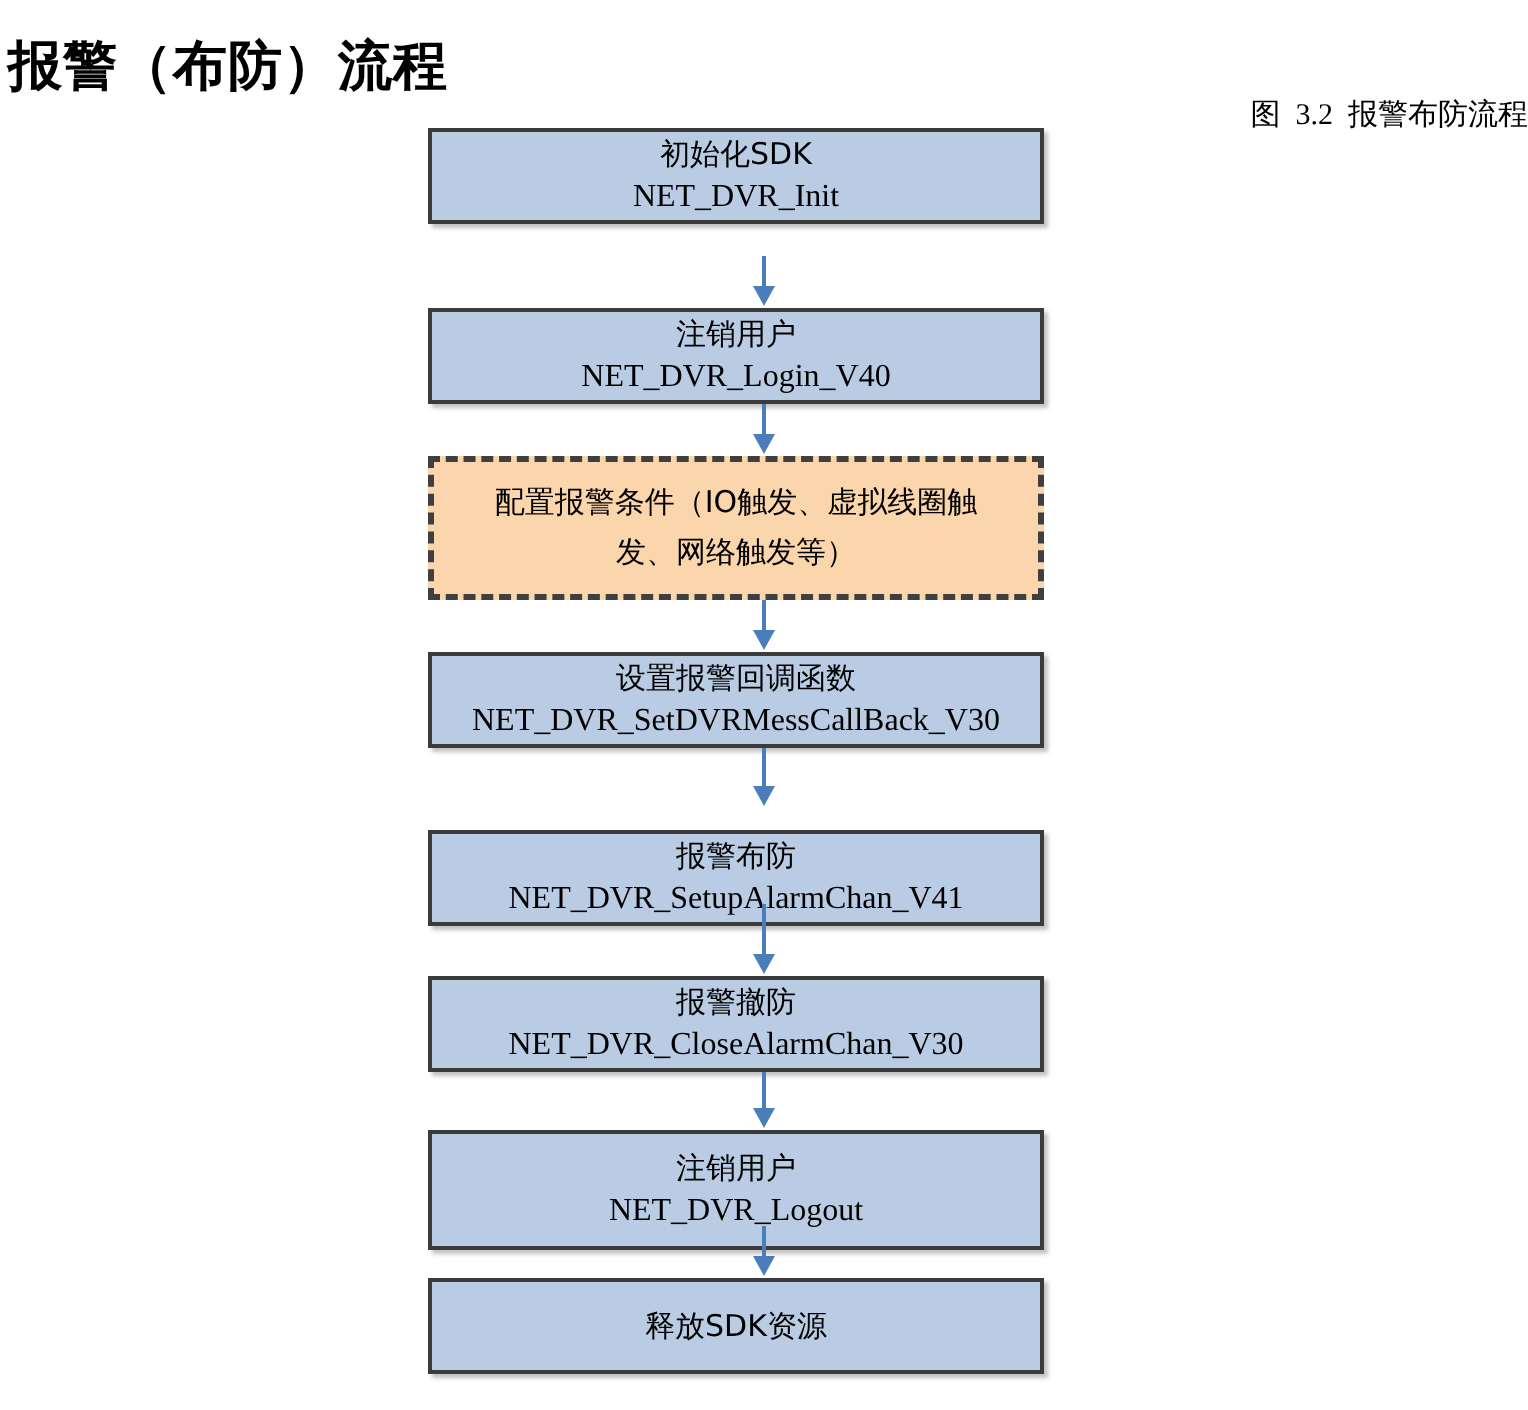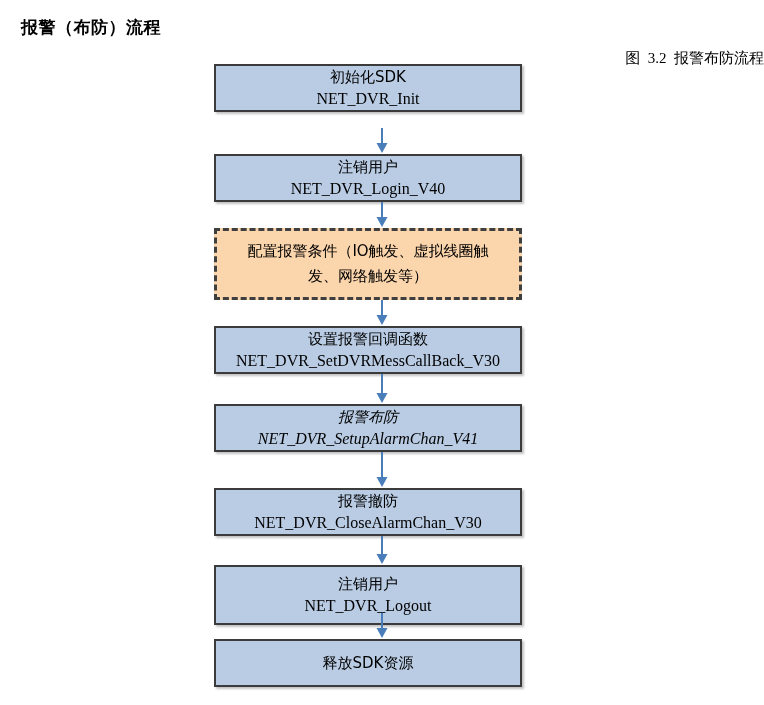--- a/index.html
+++ b/index.html
@@ -12,25 +12,25 @@
     height: 705px;
     position: relative;
     font-family: "Liberation Serif", "DejaVu Serif", serif;
     color: #000000;
     overflow: hidden;
   }
 
   
   #page-title {
     position: absolute;
-    left: 21px;
+    left: 4px;
     top: 2px;
     font-family: "DejaVu Sans", "Liberation Sans", sans-serif;
     font-weight: bold;
-    font-size: 17px;
+    font-size: 27px;
     line-height: 28px;
     letter-spacing: 0.5px;
     white-space: nowrap;
   }
 
   
   #figure-caption {
     position: absolute;
     left: 0;
     top: 48px;
@@ -150,21 +150,21 @@
     <div class="line-en">NET_DVR_SetDVRMessCallBack_V30</div>
   </div>
 
   <div class="connector" style="top:374px; height:30px;">
     <svg width="26" height="30" viewBox="0 0 26 30" aria-hidden="true">
       <line x1="13" y1="0" x2="13" y2="22" stroke="#4a7ebb" stroke-width="2"></line>
       <polygon points="13,29 7.5,19 18.5,19" fill="#4a7ebb"></polygon>
     </svg>
   </div>
 
-  <div class="node process" style="top:404px; height:48px;font-style:italic;">
+  <div class="node process" style="top:415px; height:48px;">
     <div class="line-cn">报警布防</div>
     <div class="line-en">NET_DVR_SetupAlarmChan_V41</div>
   </div>
 
   <div class="connector" style="top:452px; height:36px;">
     <svg width="26" height="36" viewBox="0 0 26 36" aria-hidden="true">
       <line x1="13" y1="0" x2="13" y2="28" stroke="#4a7ebb" stroke-width="2"></line>
       <polygon points="13,35 7.5,25 18.5,25" fill="#4a7ebb"></polygon>
     </svg>
   </div>

